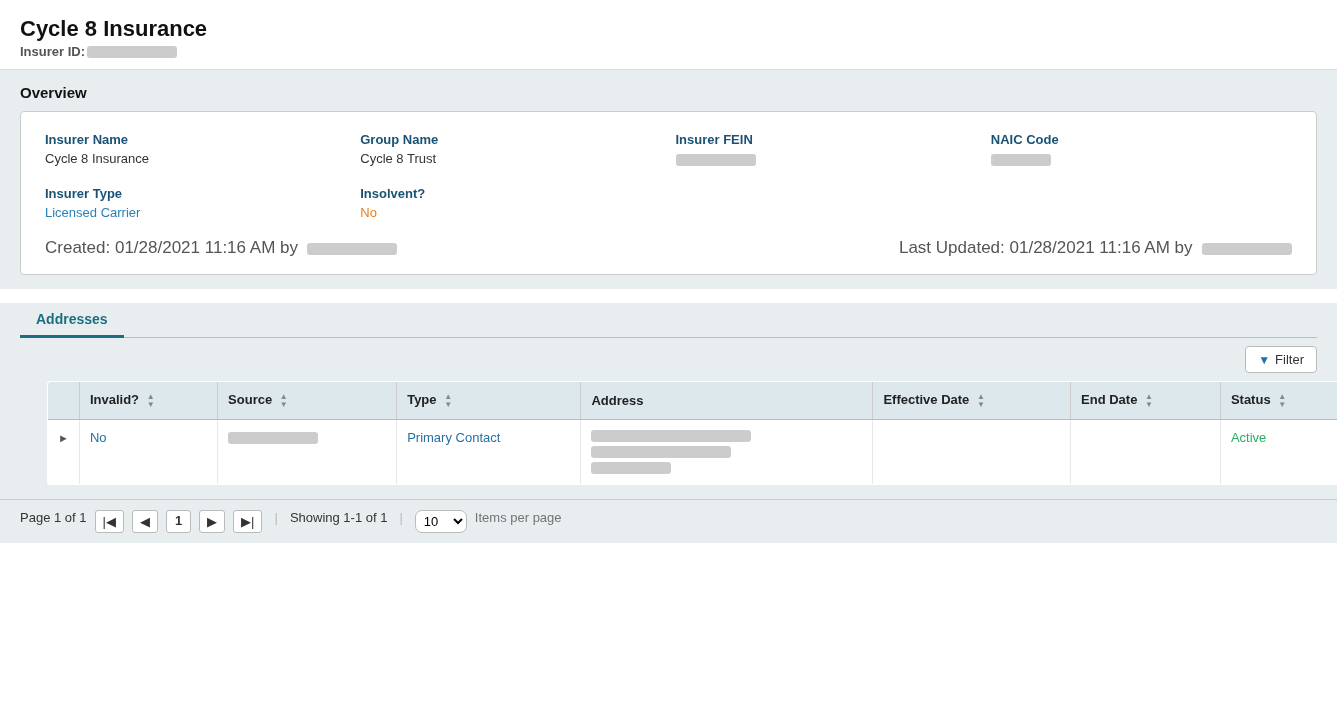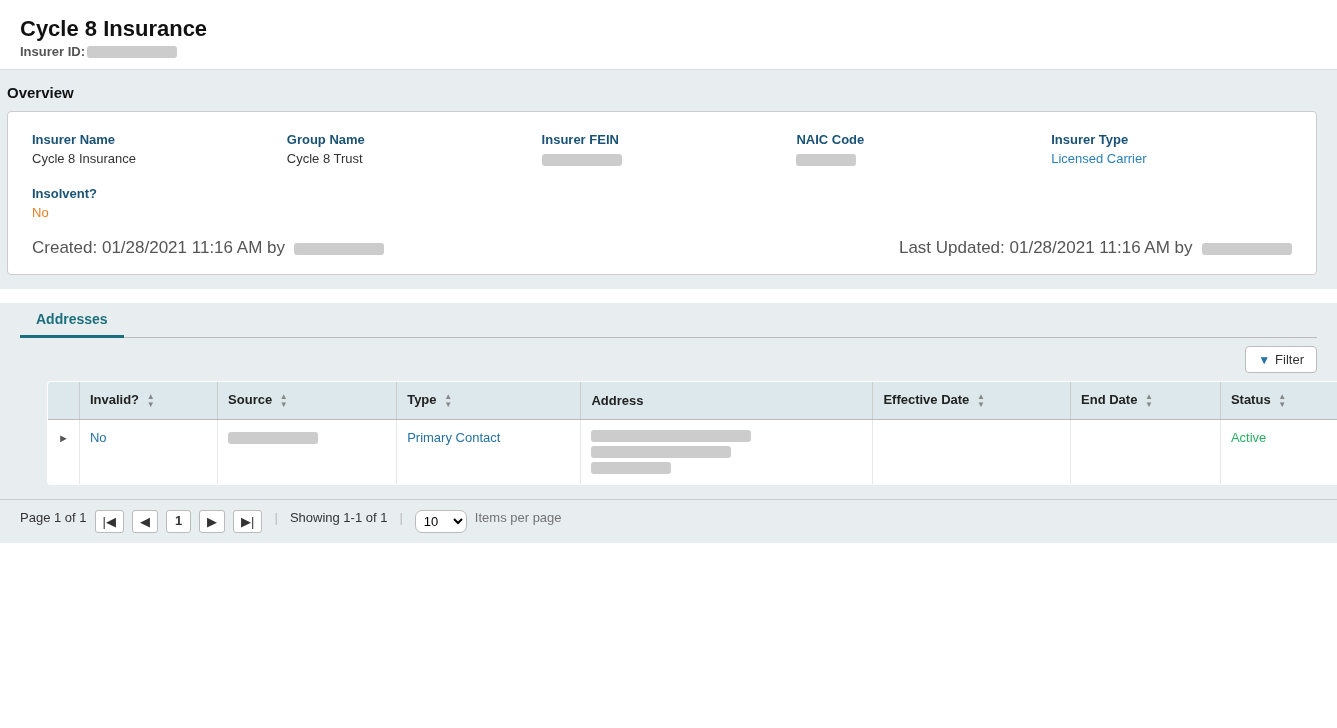--- a/index.html
+++ b/index.html
@@ -6,25 +6,25 @@
     body { font-family: Arial, sans-serif; font-size: 14px; color: #333; background: #fff; }
 
     .page-header { padding: 16px 20px 10px 20px; border-bottom: 1px solid #ddd; }
     .page-title { font-size: 22px; font-weight: bold; color: #111; }
     .insurer-id-row { font-size: 13px; color: #555; margin-top: 2px; display: flex; align-items: center; gap: 2px; }
     .insurer-id-label { font-weight: bold; }
     .redacted { display: inline-block; background: #ccc; border-radius: 3px; height: 12px; width: 90px; vertical-align: middle; }
     .redacted-sm { display: inline-block; background: #ccc; border-radius: 3px; height: 12px; width: 60px; vertical-align: middle; }
     .redacted-md { display: inline-block; background: #ccc; border-radius: 3px; height: 12px; width: 80px; vertical-align: middle; }
 
-    .section { background: #e8eef0; padding: 14px 20px 14px 7px; margin-top: 0; }
+    .section { background: #e8eef0; padding: 14px 20px 14px 20px; margin-top: 0; }
     .section-title { font-size: 15px; font-weight: bold; color: #111; margin-bottom: 10px; }
 
     .overview-card { background: #fff; border: 1px solid #ccc; border-radius: 4px; padding: 20px 24px 16px 24px; }
-    .overview-grid { display: grid; grid-template-columns: 1fr 1fr 1fr 1fr 1fr; gap: 20px 14px; }
+    .overview-grid { display: grid; grid-template-columns: 1fr 1fr 1fr 1fr; gap: 20px 14px; }
     .overview-field-label { font-weight: bold; color: #1a5276; font-size: 13px; margin-bottom: 4px; }
     .overview-field-value { font-size: 13px; color: #333; }
     .overview-field-value.link-style { color: #2980b9; }
     .overview-field-value.orange { color: #e67e22; }
     .overview-footer { margin-top: 18px; font-size: 17px; color: #555; display: flex; justify-content: space-between; }
 
     .tab-section { padding: 0 20px 0 20px; margin-top: 14px; background: #e8eef0; }
     .tabs { display: flex; border-bottom: 1px solid #bbb; }
     .tab-item { padding: 8px 16px; font-size: 14px; cursor: pointer; color: #333; border-bottom: 3px solid transparent; margin-bottom: -1px; }
     .tab-item.active { color: #1a6e7e; font-weight: bold; border-bottom: 3px solid #1a6e7e; }

